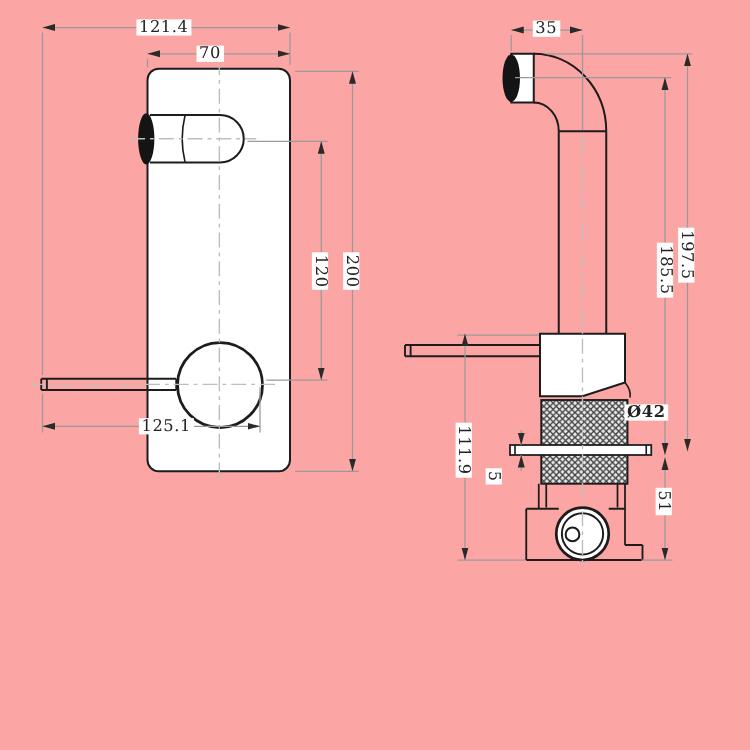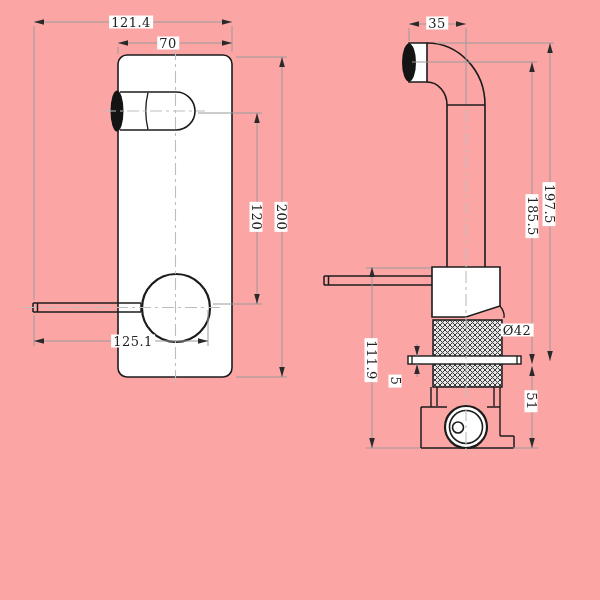--- a/index.html
+++ b/index.html
@@ -102,18 +102,18 @@
 
 <span class="dim" style="left:131px;top:22px;">121.4</span>
 <span class="dim" style="left:156px;top:43px;margin-left:12px;">70</span>
 <span class="dim rot" style="left:281px;top:217px;">200</span>
 <span class="dim rot" style="left:256px;top:217px;">120</span>
 <span class="dim" style="left:133px;top:341px;">125.1</span>
 
 <span class="dim" style="left:437px;top:23px;">35</span>
 <span class="dim rot" style="left:549px;top:204px;">197.5</span>
 <span class="dim rot" style="left:532px;top:216px;">185.5</span>
-<span class="dim" style="left:517px;top:330px;">Ø42</span>
+<span class="dim" style="left:517px;top:330px;font-weight:bold;">Ø42</span>
 <span class="dim rot" style="left:371px;top:360px;">111.9</span>
 <span class="dim rot" style="left:395px;top:381px;">5</span>
 <span class="dim rot" style="left:531px;top:401px;">51</span>
 
 </div>
 
 </body></html>

